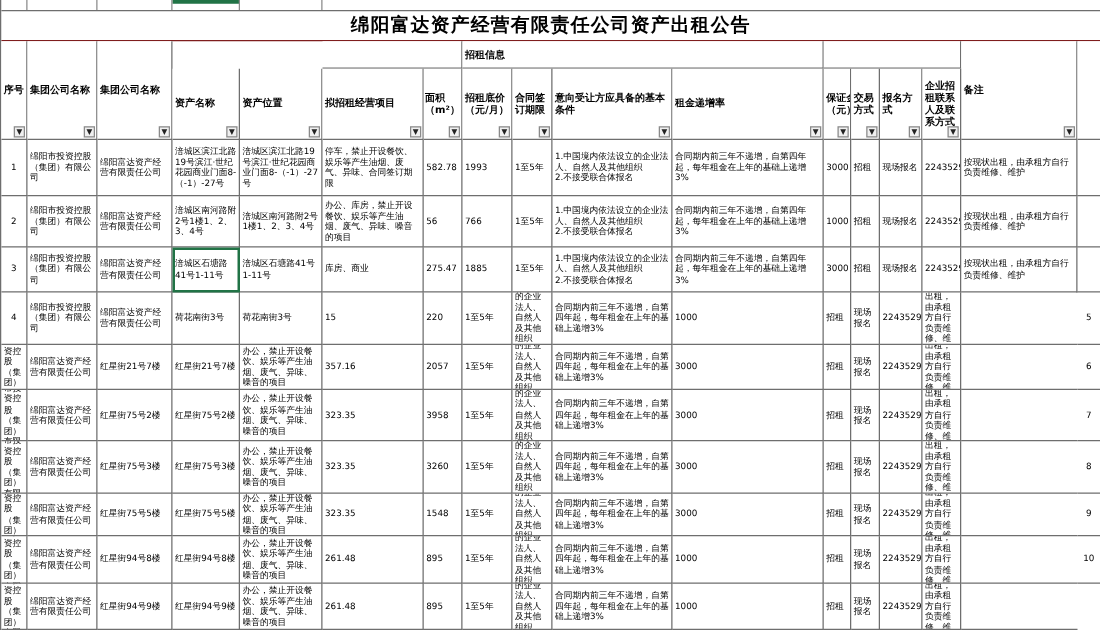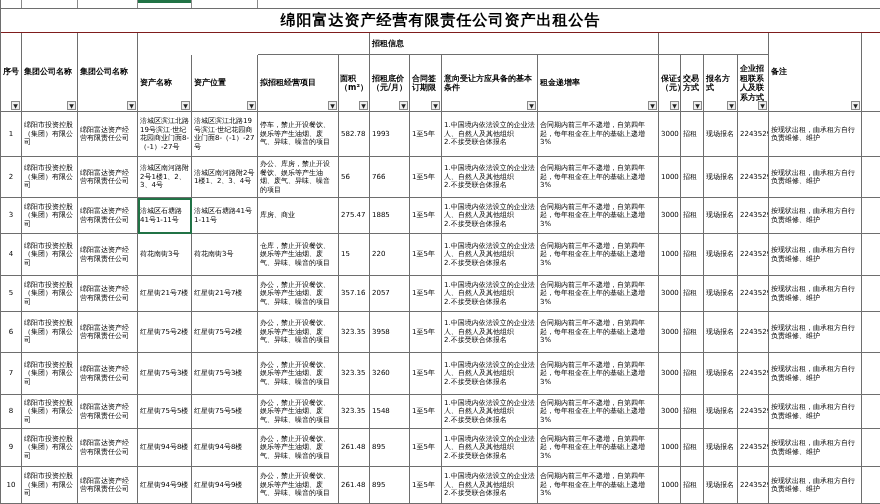--- a/index.html
+++ b/index.html
@@ -137,21 +137,21 @@
       <div class="dcell">
         <span>绵阳富达资产经营有限责任公司</span>
       </div>
       <div class="dcell">
         <span>涪城区滨江北路19号滨江·世纪花园商业门面8-（-1）-27号</span>
       </div>
       <div class="dcell">
         <span>涪城区滨江北路19号滨江·世纪花园商业门面8-（-1）-27号</span>
       </div>
       <div class="dcell">
-        <span>停车，禁止开设餐饮、娱乐等产生油烟、废气、异味、噪音的项目</span>
+        <span>停车，禁止开设餐饮、娱乐等产生油烟、废气、异味、合同签订期限</span>
       </div>
       <div class="dcell">
         <span>582.78</span>
       </div>
       <div class="dcell">
         <span>1993</span>
       </div>
       <div class="dcell">
         <span>1至5年</span>
       </div>
@@ -285,23 +285,20 @@
         <span>绵阳市投资控股（集团）有限公司</span>
       </div>
       <div class="dcell">
         <span>绵阳富达资产经营有限责任公司</span>
       </div>
       <div class="dcell">
         <span>荷花南街3号</span>
       </div>
       <div class="dcell">
         <span>荷花南街3号</span>
-      </div>
-      <div class="dcell">
-        <span>仓库，禁止开设餐饮、娱乐等产生油烟、废气、异味、噪音的项目</span>
       </div>
       <div class="dcell">
         <span>15</span>
       </div>
       <div class="dcell">
         <span>220</span>
       </div>
       <div class="dcell">
         <span>1至5年</span>
       </div>

